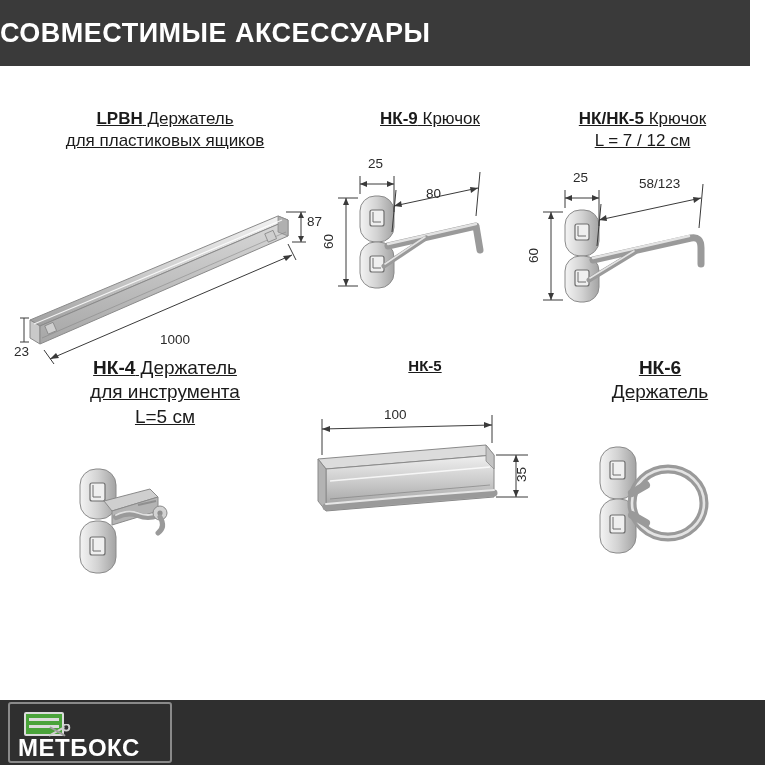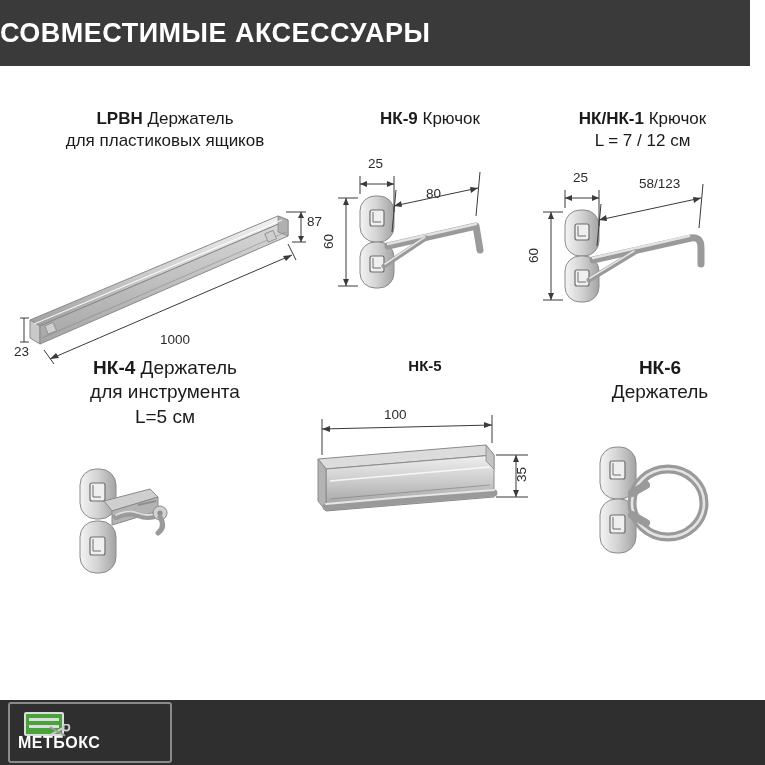--- a/index.html
+++ b/index.html
@@ -93,40 +93,41 @@
   .logo-tool {
     position: absolute;
     left: 30px; top: 14px;
     width: 26px; height: 14px;
   }
   .logo-text {
     position: absolute;
     left: 8px;
     top: 30px;
     color: #ffffff;
-    font-size: 16px;
+    font-size: 24px;
     font-weight: bold;
     letter-spacing: 0.5px;
   }
   
   .grid {
     position: absolute;
     left: 0;
     top: 66px;
     width: 765px;
     height: 634px;
   }
   .cell {
     position: absolute;
   }
   .caption {
     text-align: center;
     font-size: 17px;
     color: #1b1b1b;
     line-height: 1.28;
+    text-decoration: underline;
   }
   .caption .code {
     font-weight: bold;
   }
   .art {
     position: relative;
   }
   .dim-label {
     position: absolute;
     font-size: 13.5px;
@@ -276,21 +277,21 @@
         </svg>
         <div class="dim-label" style="left:38px; top:2px;">25</div>
         <div class="dim-label" style="left:96px; top:12px;margin-top:20px;">80</div>
         <div class="dim-label rot90" style="left:-9px; top:80px;">60</div>
       </div>
     </div>
 
     <div class="cell" style="left:535px; top:42px; width:215px;">
       <div class="caption">
         <div>
-          <span class="code">НК/НК-1</span><span> Крючок</span>
+          <span class="code">НК/НК-5</span><span> Крючок</span>
         </div>
         <div>L = 7 / 12 см</div>
       </div>
 
       <div class="art" style="height:190px; margin-top:16px;">
         <svg width="215" height="190" viewBox="0 0 215 190">
 
           <g>
             <rect x="30" y="42" width="34" height="46" rx="15" fill="url(#plateGrad)" stroke="#8a8a8a" stroke-width="1"></rect>
             <rect x="30" y="88" width="34" height="46" rx="15" fill="url(#plateGrad)" stroke="#8a8a8a" stroke-width="1"></rect>

